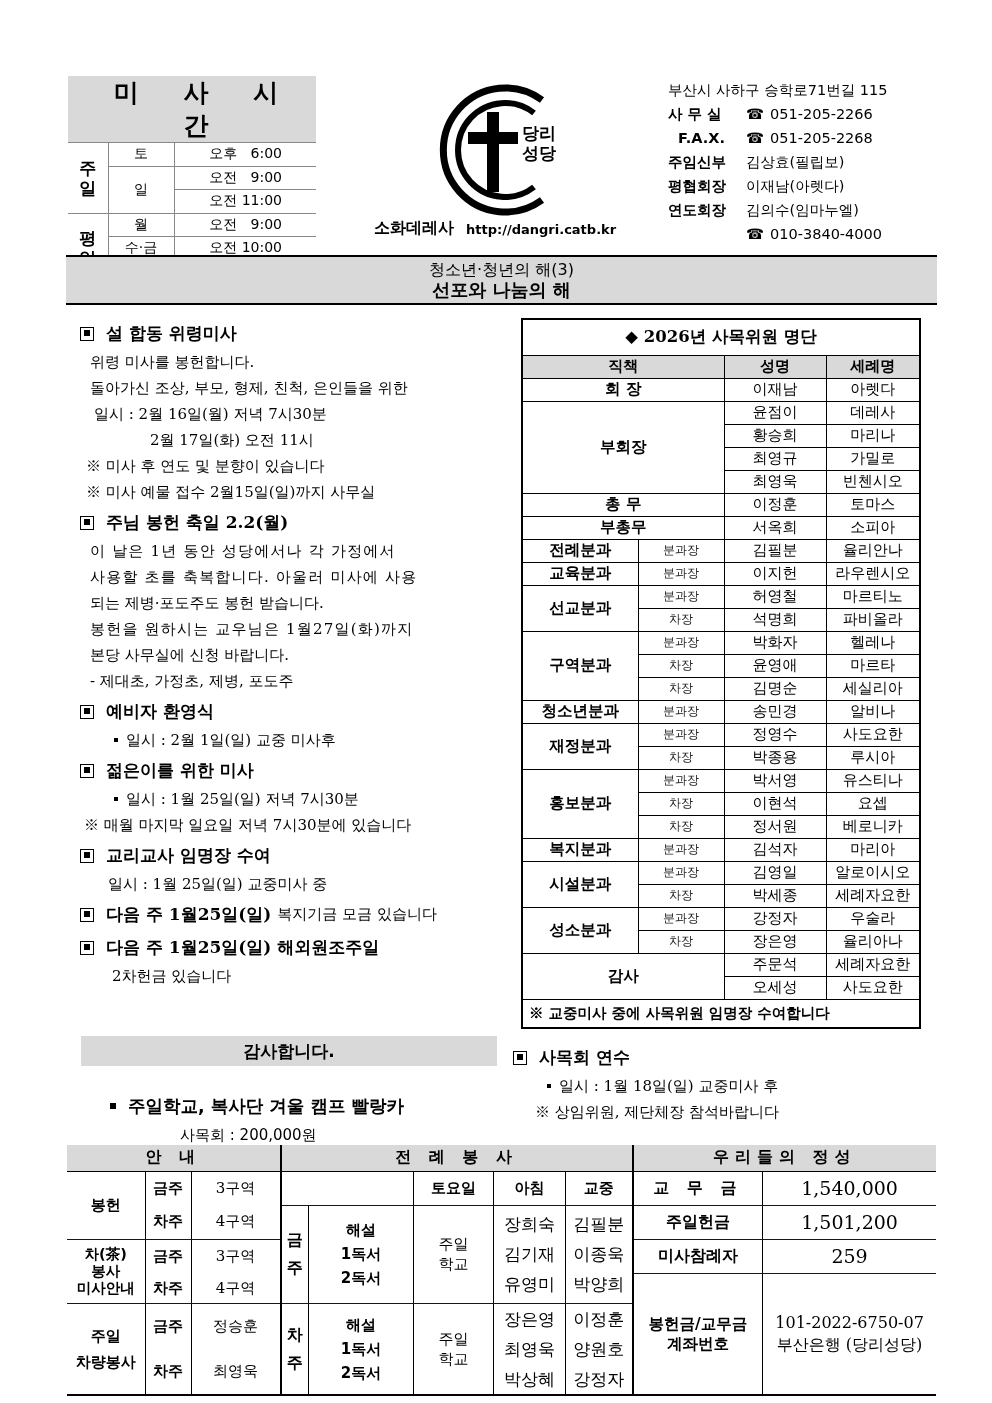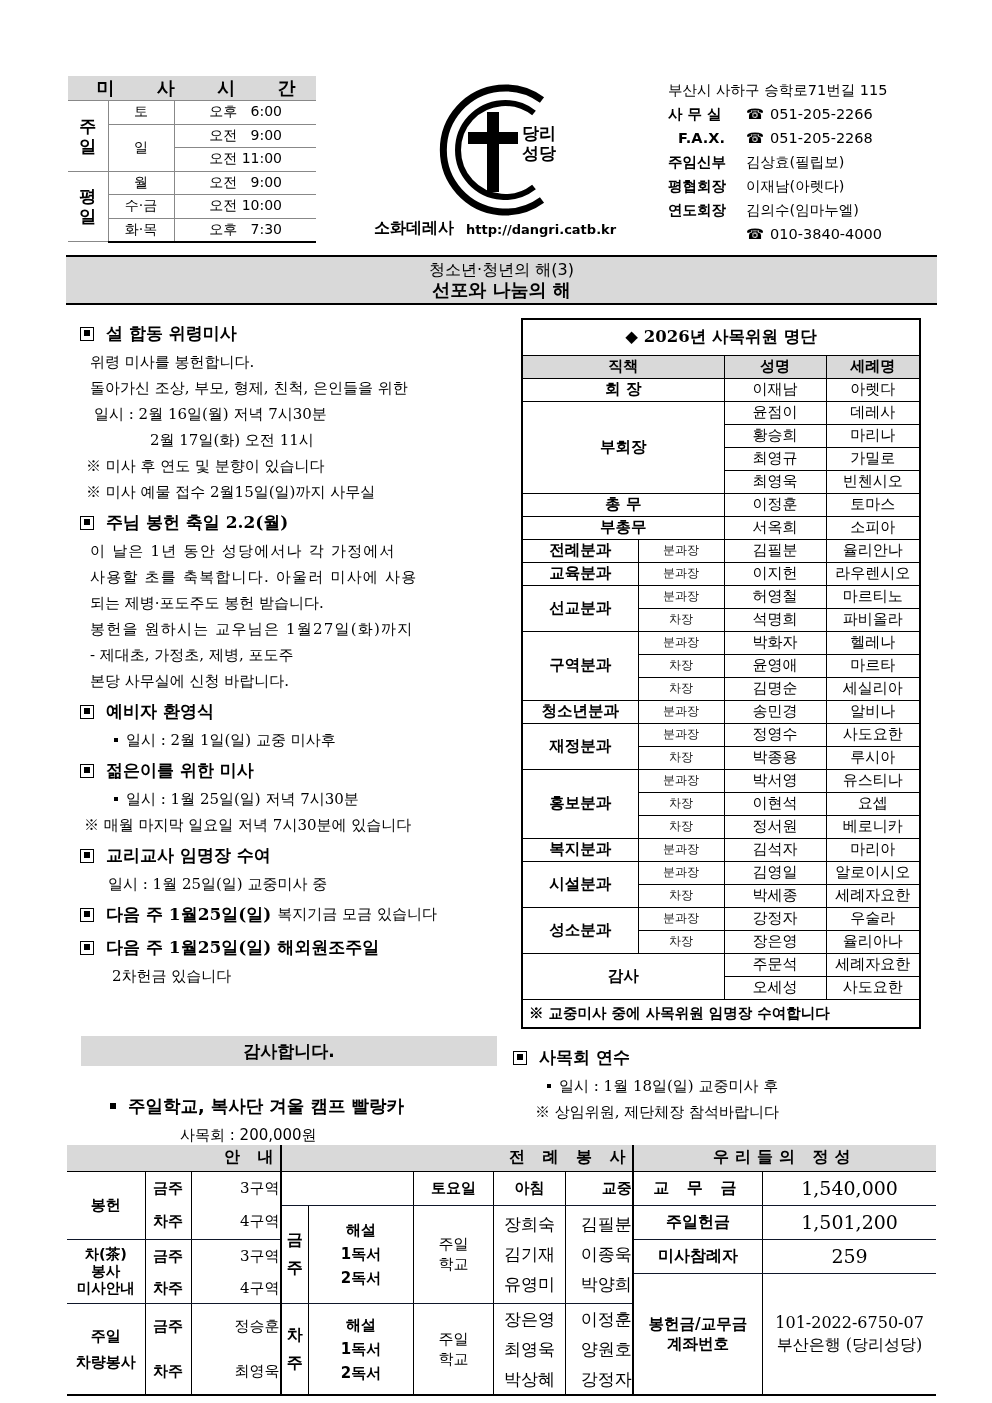--- a/index.html
+++ b/index.html
@@ -4,21 +4,21 @@
 <style>
   * { box-sizing: border-box; margin: 0; padding: 0; }
   html, body { width: 992px; height: 1403px; background: #ffffff; color: #000; }
   body { position: relative; font-family: "DejaVu Sans", sans-serif; overflow: hidden; }
   .serif { font-family: "DejaVu Serif", serif; }
   .abs { position: absolute; }
 
   
   #mass { left: 68px; top: 76px; width: 248px; border-collapse: collapse; font-size: 14px; }
   #mass td { border-bottom: 1px solid #888; height: 23.5px; text-align: center; }
-  #mass .hd { background: #d9d9d9; font-weight: bold; font-size: 18px; letter-spacing: 18px; height: 24px; border-bottom: 1px solid #888; padding-left: 26px; }
+  #mass .hd { background: #d9d9d9; font-weight: bold; font-size: 25px; letter-spacing: 18px; height: 24px; border-bottom: 1px solid #888; padding-left: 26px; }
   #mass .grp { width: 40px; font-weight: 900; font-size: 17px; line-height: 20px; border-right: 1px solid #888; }
   #mass .day { width: 66px; border-right: 1px solid #888; }
   #mass .time { text-align: right; padding-right: 34px; }
   #mass tr.last td { border-bottom: 2px solid #000; }
 
   
   #logo { left: 430px; top: 80px; width: 160px; height: 140px; }
   #logo-name { left: 374px; top: 218px; font-size: 16px; font-weight: 900; }
   #logo-url { left: 466px; top: 222px; font-size: 13px; font-weight: bold; }
 
@@ -58,21 +58,21 @@
   #thanks .t2 { margin-top: 8px; padding-left: 70px; font-size: 15px; }
 
   #training { left: 513px; top: 1046px; font-size: 15px; }
   #training .ln { padding-left: 0; }
 
   
   #bottom { left: 67px; top: 1145px; width: 869px; border-collapse: collapse; font-size: 15px; border-bottom: 2px solid #000; }
   #bottom td { text-align: center; padding: 0; }
   #bottom .bh { background: #d9d9d9; font-weight: bold; font-size: 16px; height: 26px; letter-spacing: 6px; border-bottom: 1px solid #000; }
   #bottom .b { font-weight: bold; }
-  #bottom .vsep { border-right: 2px solid #000; text-align: right; }
+  #bottom .vsep { border-right: 2px solid #000; }
   #bottom .sep1 { border-right: 1px solid #000; }
   #bottom .rb { border-bottom: 1px solid #0f172a; }
   #bottom .amt { font-size: 19px; }
   #bottom td.cell { height: 30.5px; }
 </style>
 </head>
 <body>
 
 <table id="mass" class="abs">
   <tbody>
@@ -170,22 +170,22 @@
   <div class="gap"></div>
 
   <div class="nt">
       <span class="box"></span>
       <span>주님 봉헌 축일 2.2(월)</span>
     </div>
   <div class="ln just">이 날은 1년 동안 성당에서나 각 가정에서</div>
   <div class="ln just">사용할 초를 축복합니다. 아울러 미사에 사용</div>
   <div class="ln">되는 제병·포도주도 봉헌 받습니다.</div>
   <div class="ln just">봉헌을 원하시는 교우님은 1월27일(화)까지</div>
+  <div class="ln">본당 사무실에 신청 바랍니다.</div>
   <div class="ln">- 제대초, 가정초, 제병, 포도주</div>
-  <div class="ln">본당 사무실에 신청 바랍니다.</div>
   <div class="gap"></div>
 
   <div class="nt">
       <span class="box"></span>
       <span>예비자 환영식</span>
     </div>
   <div class="ln" style="padding-left:34px"><span class="sq"></span><span>일시 : 2월 1일(일) 교중 미사후</span></div>
   <div class="gap"></div>
 
   <div class="nt">

